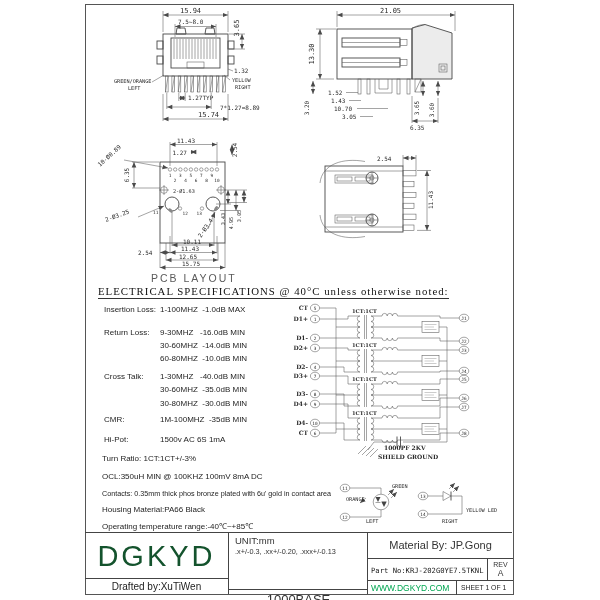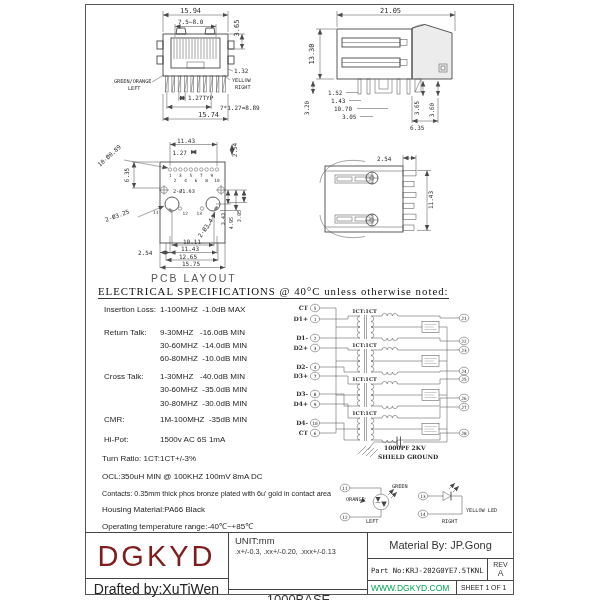--- a/index.html
+++ b/index.html
@@ -29,22 +29,22 @@
               font-size:10.8px;letter-spacing:1px;color:#111;border-bottom:1px solid #333;
               padding-bottom:1px;white-space:pre;}
   .spec-line{position:absolute;left:18px;white-space:pre;}
   .spec-line .lab{display:inline-block;width:56px;}
   .spec-line .val{white-space:pre;}
   .spec-free{position:absolute;left:16px;white-space:pre;}
   .sm{font-size:7.2px;}
   
   .tb{position:absolute;left:85px;top:532px;width:427px;height:61px;border-top:1px solid #444;}
   .tb .cell{position:absolute;box-sizing:border-box;}
-  .tb .logo{font-size:29px;letter-spacing:3px;color:#7f1d1d;text-align:center;}
-  .tb .drafted{font-size:14px;text-align:center;color:#222;}
+  .tb .logo{font-size:29px;letter-spacing:3px;color:#14532d;text-align:center;}
+  .tb .drafted{font-size:10px;text-align:center;color:#222;}
   .tb .unit{font-size:9.5px;color:#333;}
   .tb .tol{font-size:7.3px;color:#333;}
   .tb .series{font-size:13px;text-align:center;color:#333;}
   .tb .product{font-size:13.5px;text-align:center;color:#333;letter-spacing:.3px;}
   .tb .approved{font-size:11px;text-align:center;color:#333;}
   .tb .partno{font-size:7.2px;font-family:"DejaVu Sans Mono",monospace;color:#222;}
   .tb .rev1{font-size:7px;text-align:center;color:#333;}
   .tb .rev2{font-size:8.5px;text-align:center;color:#333;}
   .tb .web{font-size:8.5px;color:#00A651;}
   .tb .sheet{font-size:6.8px;color:#222;}
@@ -349,21 +349,21 @@
       <line class="tn" x1="112" y1="30.5" x2="126" y2="30.5"></line>
         <line class="tn" x1="112" y1="90.4" x2="126" y2="90.4"></line>
       <line class="dm" x1="122" y1="30.5" x2="122" y2="90.4"></line>
       <text class="t6" text-anchor="middle" x="128" y="60" transform="rotate(-90 128 60)">11.43</text>
     </g>
   </svg>
 
   <div class="specs">
     <div class="hdr">ELECTRICAL SPECIFICATIONS @ 40°C unless otherwise noted:</div>
     <div class="spec-line" style="top:20px"><span class="lab">Insertion Loss:</span><span class="val">1-100MHZ  -1.0dB MAX</span></div>
-    <div class="spec-line" style="top:43px"><span class="lab">Return Talk:</span><span class="val">9-30MHZ   -16.0dB MIN</span></div>
+    <div class="spec-line" style="top:43px"><span class="lab">Return Loss:</span><span class="val">9-30MHZ   -16.0dB MIN</span></div>
     <div class="spec-line" style="top:56px"><span class="lab"></span><span class="val">30-60MHZ  -14.0dB MIN</span></div>
     <div class="spec-line" style="top:69px"><span class="lab"></span><span class="val">60-80MHZ  -10.0dB MIN</span></div>
     <div class="spec-line" style="top:87px"><span class="lab">Cross Talk:</span><span class="val">1-30MHZ   -40.0dB MIN</span></div>
     <div class="spec-line" style="top:100px"><span class="lab"></span><span class="val">30-60MHZ  -35.0dB MIN</span></div>
     <div class="spec-line" style="top:114px"><span class="lab"></span><span class="val">30-80MHZ  -30.0dB MIN</span></div>
     <div class="spec-line" style="top:130px"><span class="lab">CMR:</span><span class="val">1M-100MHZ  -35dB MIN</span></div>
     <div class="spec-line" style="top:150px"><span class="lab">Hi-Pot:</span><span class="val">1500v AC 6S 1mA</span></div>
     <div class="spec-free" style="top:169px">Turn Ratio: 1CT:1CT+/-3%</div>
     <div class="spec-free" style="top:187px">OCL:350uH MIN @ 100KHZ 100mV 8mA DC</div>
     <div class="spec-free sm" style="top:204px">Contacts: 0.35mm thick phos bronze plated with 6u' gold in contact area</div>

